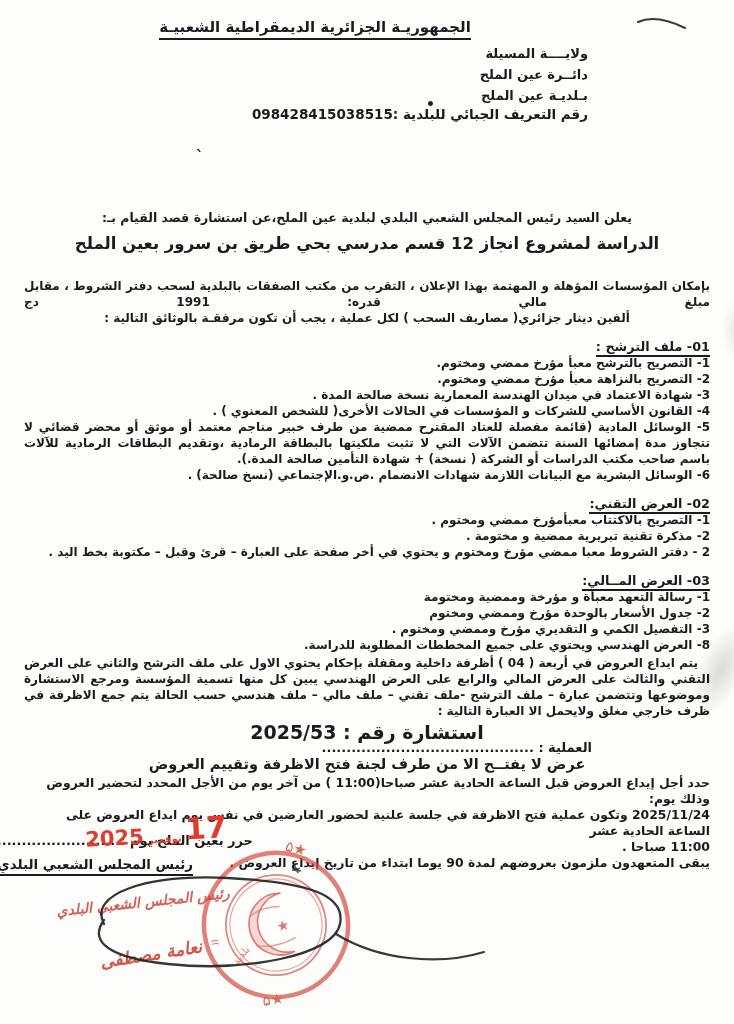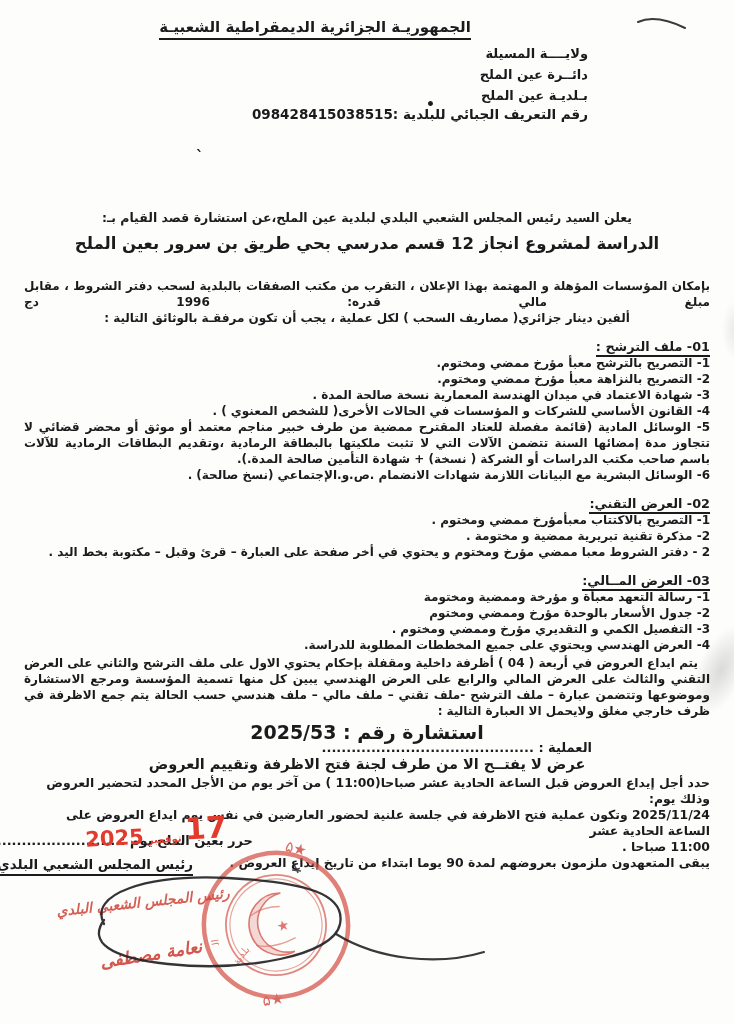--- a/index.html
+++ b/index.html
@@ -121,21 +121,21 @@
   <div class="tax-line">رقم التعريف الجبائي للبلدية :098428415038515</div>
   <div class="center-dot">•</div>
 
   <div class="apostrophe">`</div>
 
   <div class="body-flow">
 
     <div class="announce-line">يعلن السيد رئيس المجلس الشعبي البلدي لبلدية عين الملح،عن استشارة  قصد القيام بـ:</div>
     <div class="project-title">الدراسة لمشروع انجاز 12 قسم مدرسي بحي طريق بن سرور بعين الملح</div>
 
-    <div class="intro-l1">بإمكان المؤسسات  المؤهلة و المهتمة بهذا الإعلان ، التقرب من مكتب الصفقات بالبلدية  لسحب دفتر الشروط ، مقابل مبلغ مالي قدره: 1996 دج</div>
+    <div class="intro-l1">بإمكان المؤسسات  المؤهلة و المهتمة بهذا الإعلان ، التقرب من مكتب الصفقات بالبلدية  لسحب دفتر الشروط ، مقابل مبلغ مالي قدره: 1991 دج</div>
     <div class="intro-l2">ألفين دينار جزائري( مصاريف السحب ) لكل عملية  ، يجب أن تكون مرفقـة بالوثائق التالية :</div>
 
     <div class="sec-heading">
       <span>01- ملف الترشح :</span>
     </div>
     <div class="item">1- التصريح بالترشح معبأ مؤرخ ممضي ومختوم.</div>
     <div class="item">2- التصريح بالنزاهة معبأ مؤرخ ممضي ومختوم.</div>
     <div class="item">3- شهادة الاعتماد في ميدان الهندسة المعمارية نسخة  صالحة المدة .</div>
     <div class="item">4- القانون الأساسي للشركات و المؤسسات في الحالات الأخرى( للشخص المعنوي ) .</div>
     <div class="item wrap">5- الوسائل المادية (قائمة مفصلة للعتاد المقترح ممضية من طرف خبير  مناجم معتمد أو موثق أو محضر قضائي لا تتجاوز مدة إمضائها السنة تتضمن الآلات التي لا تثبت ملكيتها بالبطاقة الرمادية ،وتقديم البطاقات الرمادية للآلات باسم صاحب مكتب الدراسات أو الشركة ( نسخة) + شهادة التأمين صالحة المدة.).</div>
@@ -147,21 +147,21 @@
     <div class="item">1- التصريح بالاكتتاب معبأمؤرخ ممضي ومختوم .</div>
     <div class="item">2- مذكرة تقنية تبريرية ممضية و مختومة .</div>
     <div class="item">2 - دفتر الشروط معبا ممضي مؤرخ ومختوم و يحتوي في أخر صفحة على العبارة – قرئ وقبل – مكتوبة بخط اليد .</div>
 
     <div class="sec-heading">
       <span>03- العرض المــالي:</span>
     </div>
     <div class="item">1- رسالة التعهد معبأة و مؤرخة وممضية ومختومة</div>
     <div class="item">2- جدول الأسعار بالوحدة مؤرخ وممضي ومختوم</div>
     <div class="item">3- التفصيل الكمي و التقديري مؤرخ وممضي ومختوم .</div>
-    <div class="item">4- العرض الهندسي ويحتوي على جميع المخططات المطلوبة للدراسة.</div>
+    <div class="item">8- العرض الهندسي ويحتوي على جميع المخططات المطلوبة للدراسة.</div>
 
     <div class="deposit-para">يتم ايداع العروض في أربعة ( 04 ) أظرفة داخلية ومقفلة بإحكام يحتوي الاول على ملف الترشح والثاني على العرض التقني والثالث على العرض المالي والرابع على العرض الهندسي يبين كل منها تسمية المؤسسة ومرجع الاستشارة وموضوعها وتتضمن عبارة – ملف الترشح -ملف تقني – ملف مالي – ملف هندسي حسب الحالة يتم جمع الاظرفة في ظرف خارجي مغلق ولايحمل الا العبارة التالية :</div>
 
     <div class="envelope-title">استشارة  رقم : 2025/53</div>
     <div class="operation-line">العملية : ...........................................</div>
     <div class="no-open-line">عرض لا  يفتــح الا من طرف لجنة فتح الاظرفة وتقييم العروض</div>
 
     <div class="deadline">حدد أجل إيداع العروض قبل الساعة الحادية عشر صباحا(11:00 ) من آخر يوم من الأجل المحدد لتحضير العروض وذلك يوم:</div>
     <div class="deadline">2025/11/24 وتكون عملية فتح الاظرفة في جلسة علنية لحضور العارضين في نفس يوم ايداع العروض على الساعة الحادية عشر</div>
     <div class="deadline">11:00 صباحا .</div>

